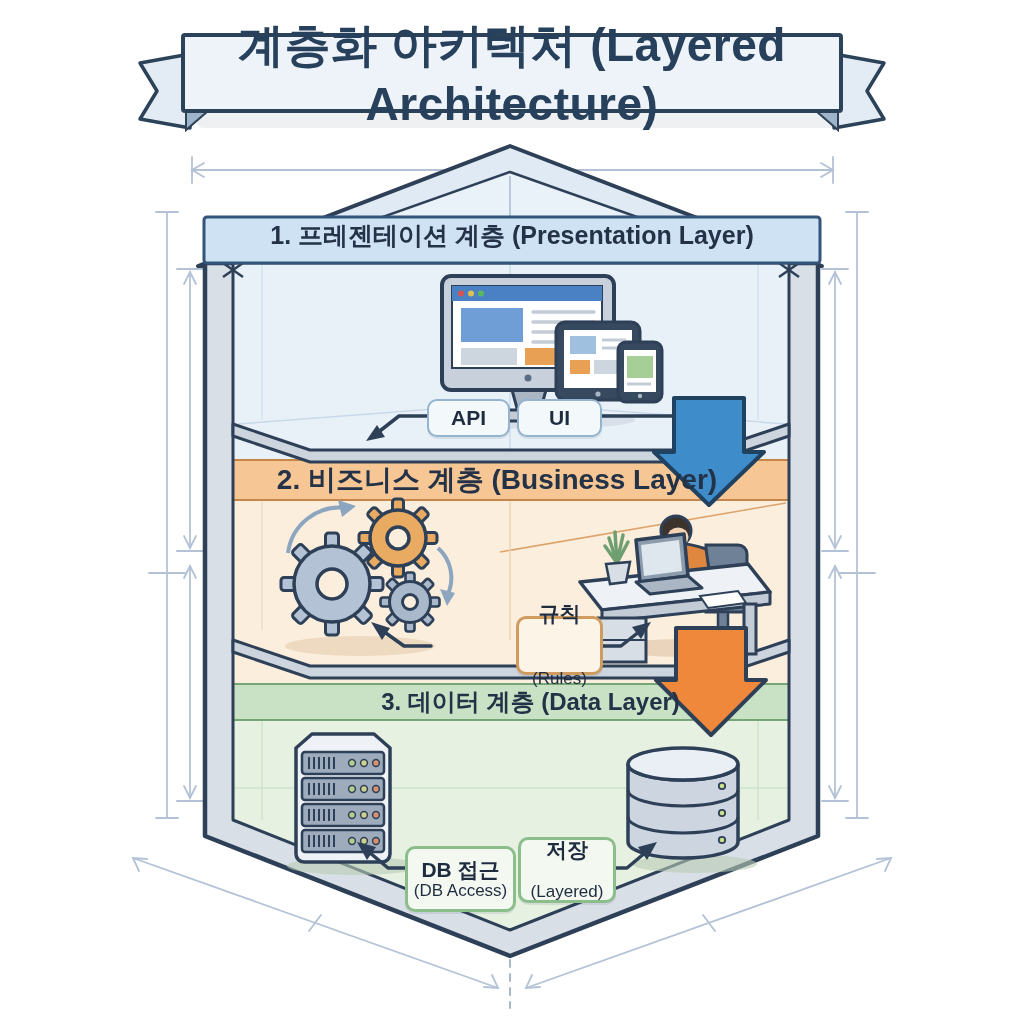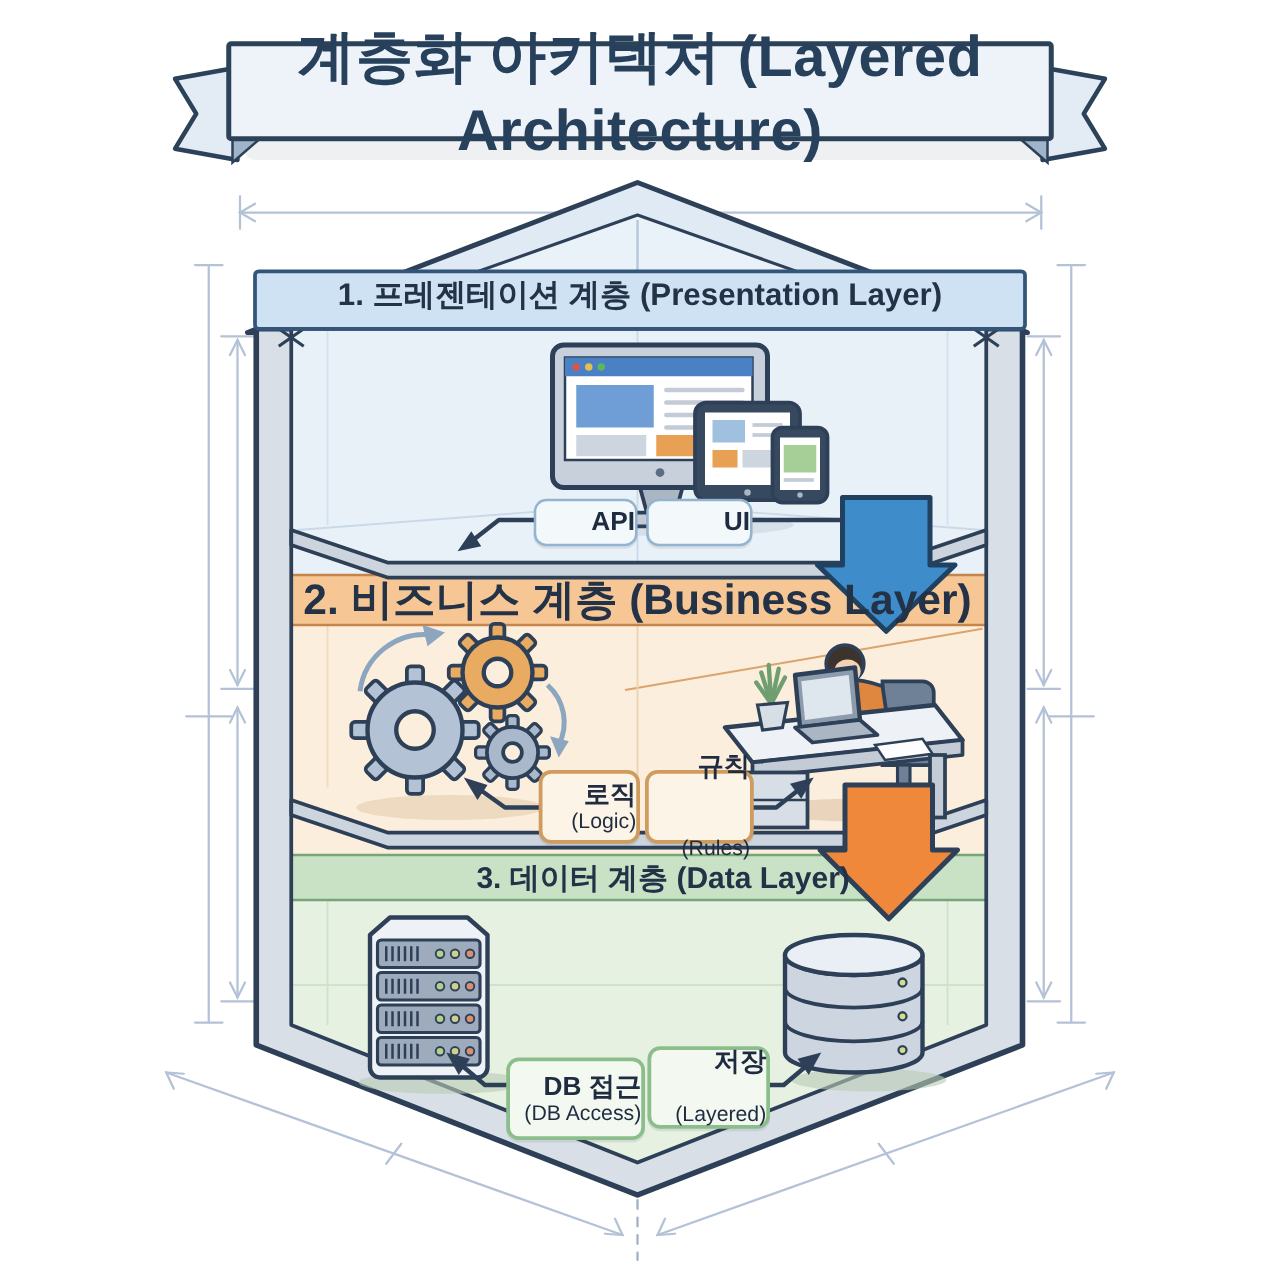--- a/index.html
+++ b/index.html
@@ -5,23 +5,23 @@
   html,body{margin:0;padding:0;background:#ffffff;}
   #stage{position:relative;width:1024px;height:1024px;background:#ffffff;overflow:hidden;
          font-family:"Liberation Sans","DejaVu Sans",sans-serif;}
   #struct{position:absolute;left:0;top:0;width:1024px;height:1024px;}
   .overlay{position:absolute;display:flex;align-items:center;justify-content:center;
            color:#22334a;text-align:center;}
   .banner-title{left:183px;top:35px;width:658px;height:76px;font-size:46px;font-weight:bold;
                 letter-spacing:.5px;color:#27405c;}
   .layer-title{font-weight:bold;color:#233247;}
   .lt1{left:205px;top:217px;width:614px;height:36px;font-size:25px;}
-  .lt2{left:232px;top:459px;width:556px;height:42px;font-size:34px;text-align:center;}
+  .lt2{left:219px;top:459px;width:556px;height:42px;font-size:28px;text-align:center;}
   .lt3{left:233px;top:683px;width:595px;height:38px;font-size:24px;}
-  .tag{position:absolute;display:flex;flex-direction:column;align-items:flex-end;justify-content:center;
+  .tag{position:absolute;display:flex;flex-direction:column;align-items:center;justify-content:center;
        border-radius:10px;color:#1f2c3f;line-height:1.05;box-shadow:0 2px 0 rgba(40,60,80,.10);}
   .tag .lbl{font-size:21px;font-weight:bold;}
   .tag .sub{font-size:17px;font-weight:normal;margin-top:1px;}
   .tag-pres{background:#f3f8fb;border:2.5px solid #93b3cf;}
   .tag-biz{background:#fdf4e8;border:3px solid #cf9b5e;}
   .tag-data{background:#f3f9f1;border:3px solid #8cbe8c;}
   .t-api{left:427px;top:399px;width:79px;height:34px;}
   .t-ui{left:517px;top:399px;width:81px;height:34px;}
   .t-logic{left:431px;top:616px;width:75px;height:53px;}
   .t-rules{left:516px;top:616px;width:81px;height:53px;gap:44px;}
@@ -367,24 +367,20 @@
 <div class="overlay layer-title lt2">2. 비즈니스 계층 (Business Layer)</div>
 <div class="overlay layer-title lt3">3. 데이터 계층 (Data Layer)</div>
 
 <div class="tag tag-pres t-api">
   <span class="lbl">API</span>
 </div>
 <div class="tag tag-pres t-ui">
   <span class="lbl">UI</span>
 </div>
 
-<div class="tag tag-biz t-logic">
-  <span class="lbl">로직</span>
-  <span class="sub">(Logic)</span>
-</div>
 <div class="tag tag-biz t-rules">
   <span class="lbl">규칙</span>
   <span class="sub">(Rules)</span>
 </div>
 
 <div class="tag tag-data t-dba">
   <span class="lbl">DB 접근</span>
   <span class="sub">(DB Access)</span>
 </div>
 <div class="tag tag-data t-sto">

